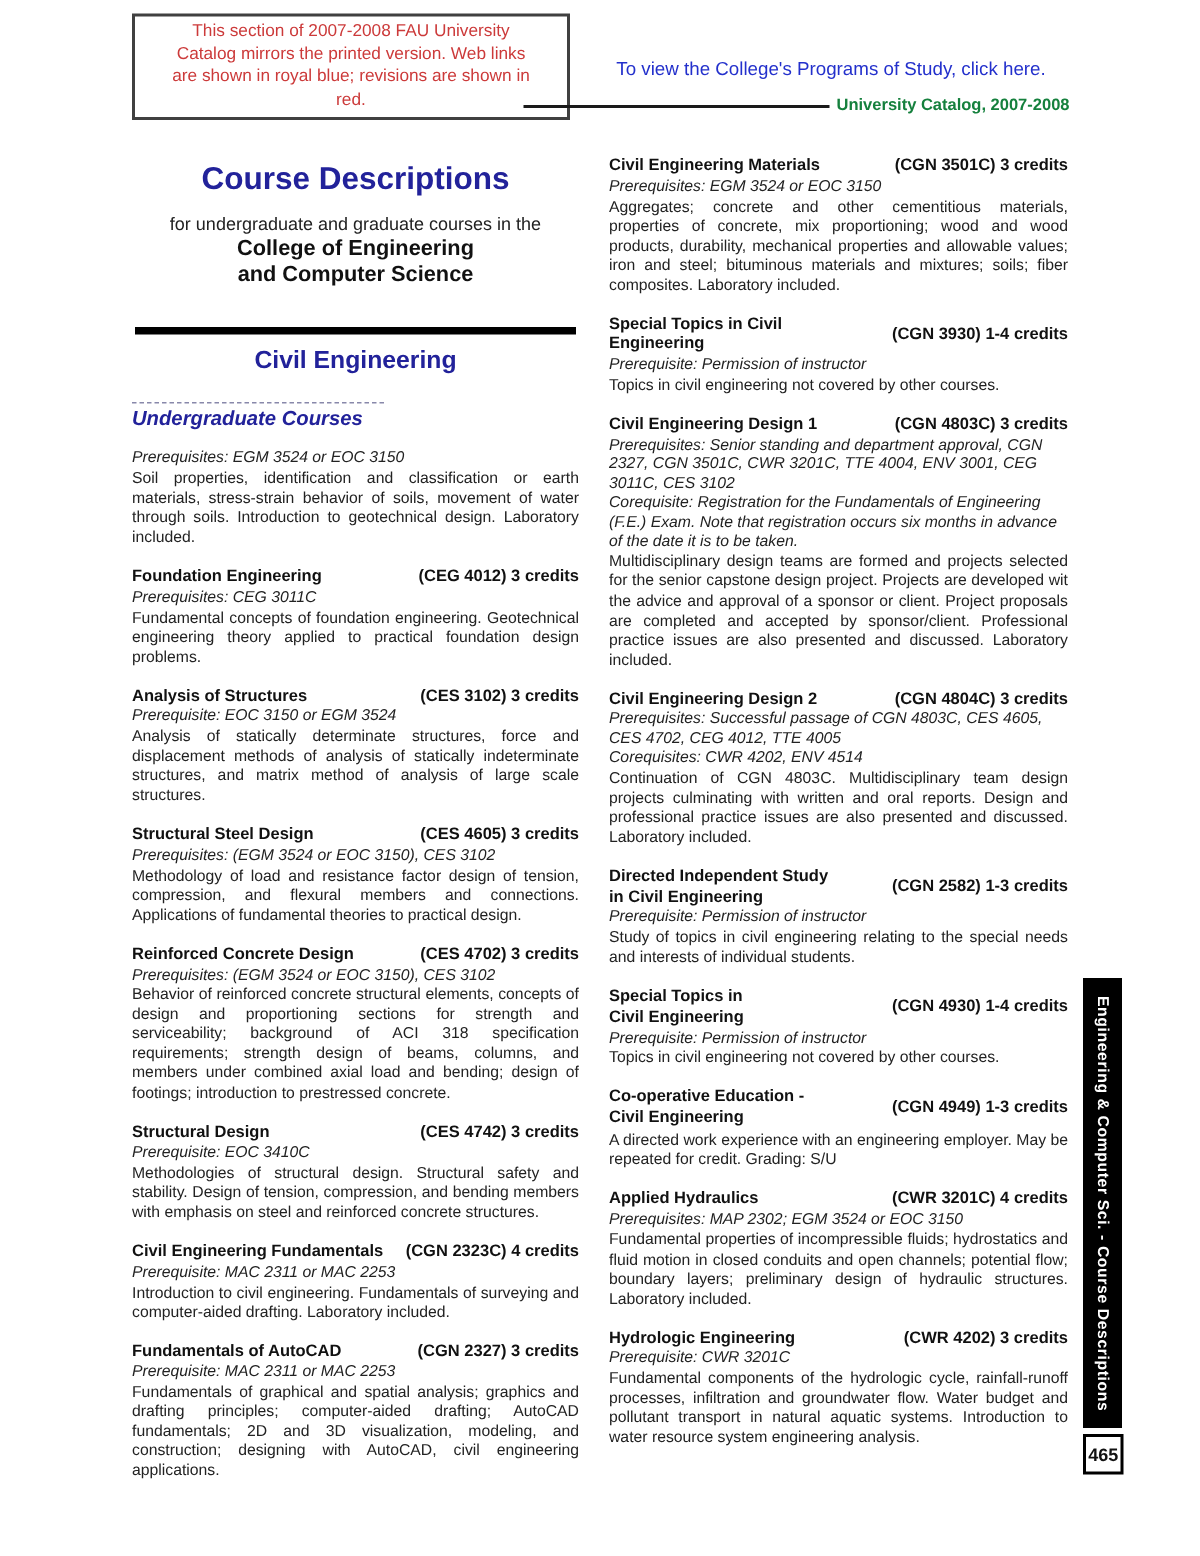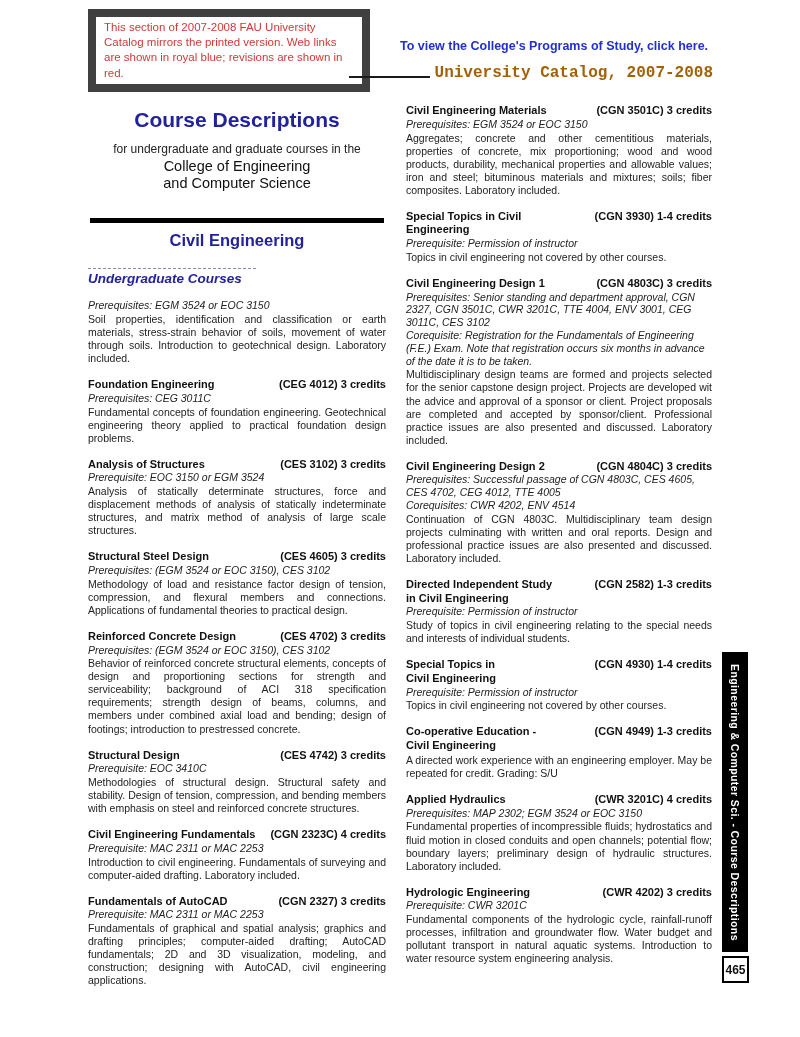--- a/index.html
+++ b/index.html
@@ -3,56 +3,56 @@
 <meta charset="utf-8">
 <style>
   html,body{margin:0;padding:0;}
   body{
     width:800px;height:1037px;position:relative;background:#ffffff;
     font-family:"Liberation Sans",sans-serif;color:#1a1a1a;overflow:hidden;
   }
   
   .notice-box{
     position:absolute;left:88px;top:9px;width:250px;
-    border:8px solid #404040;color:#cc3a3a;
-    font-size:11.5px;line-height:1.32;padding:3px 8px;
+    border:2px solid #404040;color:#cc3a3a;
+    font-size:11.5px;line-height:1.32;padding:3px 19px;text-align:center;
   }
   .programs-link{
     position:absolute;left:393px;top:39px;width:322px;text-align:center;
-    color:#2330cc;font-size:12.5px;font-weight:bold;cursor:pointer;
+    color:#2330cc;font-size:12.5px;font-weight:normal;cursor:pointer;
   }
   .catalog-line{
     position:absolute;left:349px;top:64px;width:364px;
     display:flex;align-items:flex-end;
   }
   .catalog-rule{flex:1;border-bottom:2px solid #1a1a1a;margin-bottom:4px;}
-  .catalog-label{font-size:16px;font-weight:bold;color:#a16207;padding-left:5px;white-space:nowrap;font-family:Liberation Mono, monospace;}
+  .catalog-label{font-size:11px;font-weight:bold;color:#15803d;padding-left:5px;white-space:nowrap;}
   
   .col-left{position:absolute;left:88px;top:98px;width:298px;}
   .col-right{position:absolute;left:406px;top:104px;width:306px;}
   .page-title{
     color:#22229a;font-size:21px;font-weight:bold;text-align:center;
     margin:10px 0 10px 0;
   }
   .subtitle{font-size:12px;text-align:center;color:#222;margin:0 0 2px 0;}
-  .college-line{font-size:14.5px;font-weight:normal;text-align:center;color:#111;line-height:1.18;}
+  .college-line{font-size:14.5px;font-weight:bold;text-align:center;color:#111;line-height:1.18;}
   .divider{height:5px;background:#000;margin:26px 2px 8px 2px;}
   .section-title{
     color:#22229a;font-size:16.5px;font-weight:bold;text-align:center;
     margin:8px 0 18px 0;
   }
   .subsection-title{
     color:#22229a;font-size:13.5px;font-weight:bold;font-style:italic;
     display:inline-block;border-top:1px dashed #8888aa;padding:2px 14px 0 0;
     margin:0 0 13px 0;
   }
   
   .course{margin-bottom:13px;}
   .course-head{
-    display:flex;justify-content:space-between;align-items:flex-start;
+    display:flex;justify-content:space-between;align-items:center;
     font-weight:bold;font-size:11px;color:#111;line-height:1.25;
   }
   .course-title{white-space:pre-line;}
   .course-code{white-space:nowrap;margin-left:8px;}
   .course-prereq{font-style:italic;font-size:10.5px;line-height:1.22;color:#222;}
   .course-desc{font-size:10.5px;line-height:1.24;text-align:justify;color:#222;margin-top:1px;}
   
   .side-tab{
     position:absolute;left:722px;top:652px;width:26px;height:300px;
     background:#000;color:#fff;

